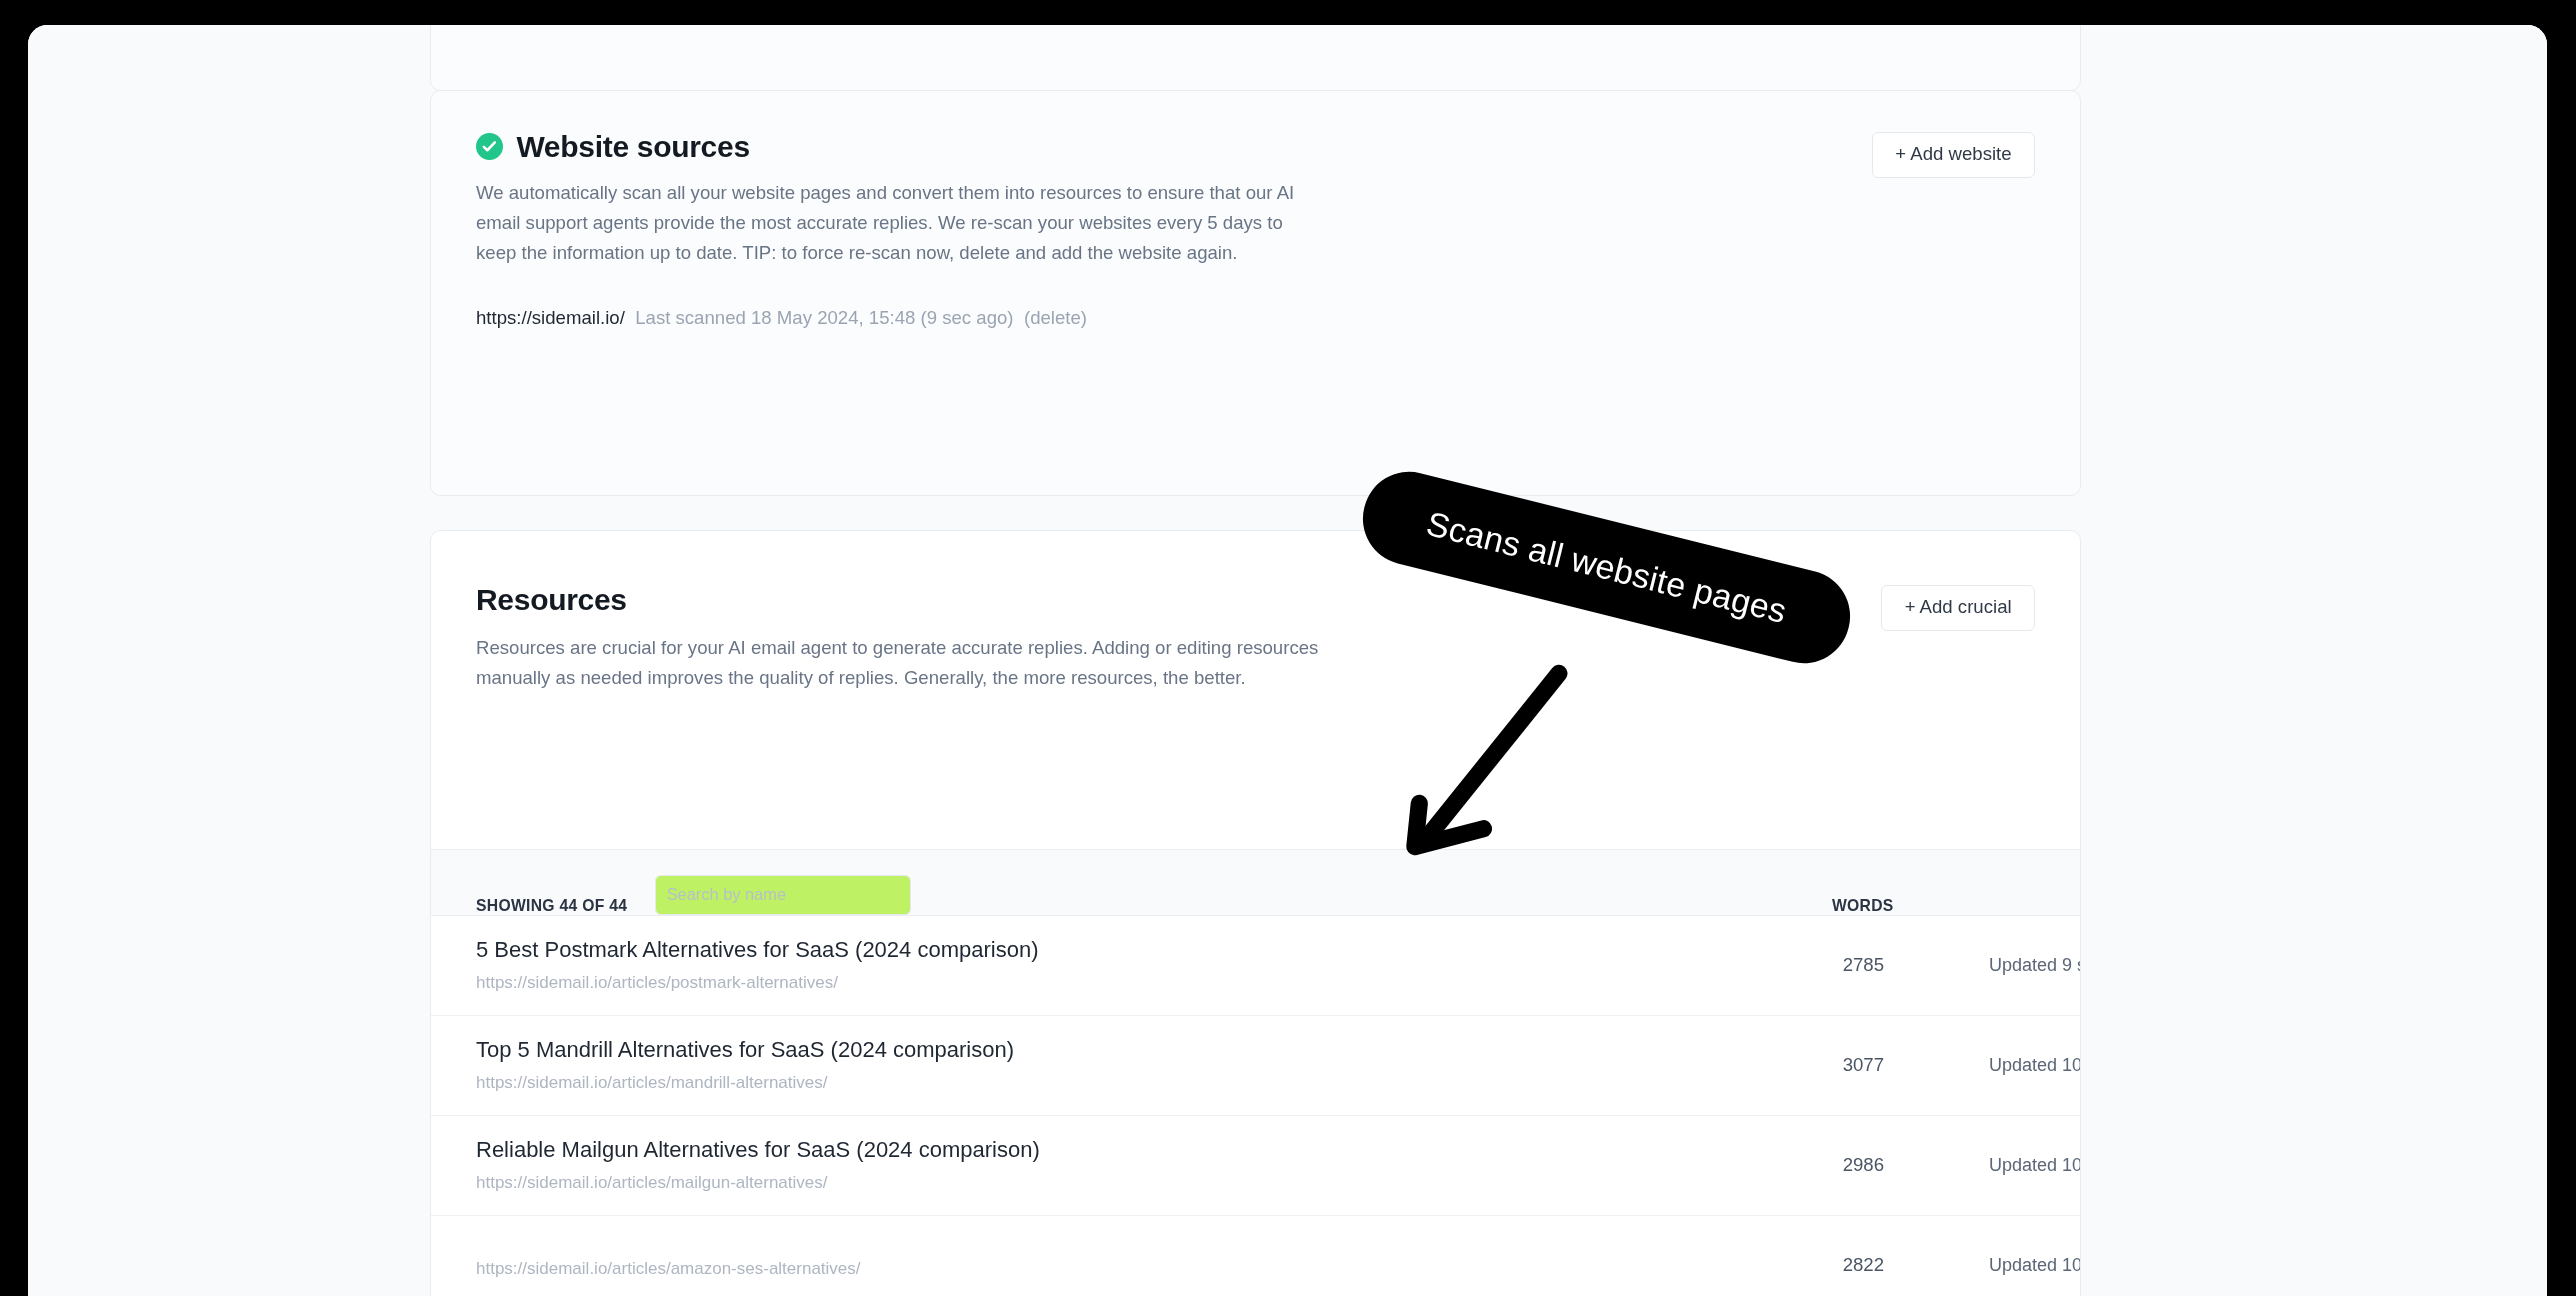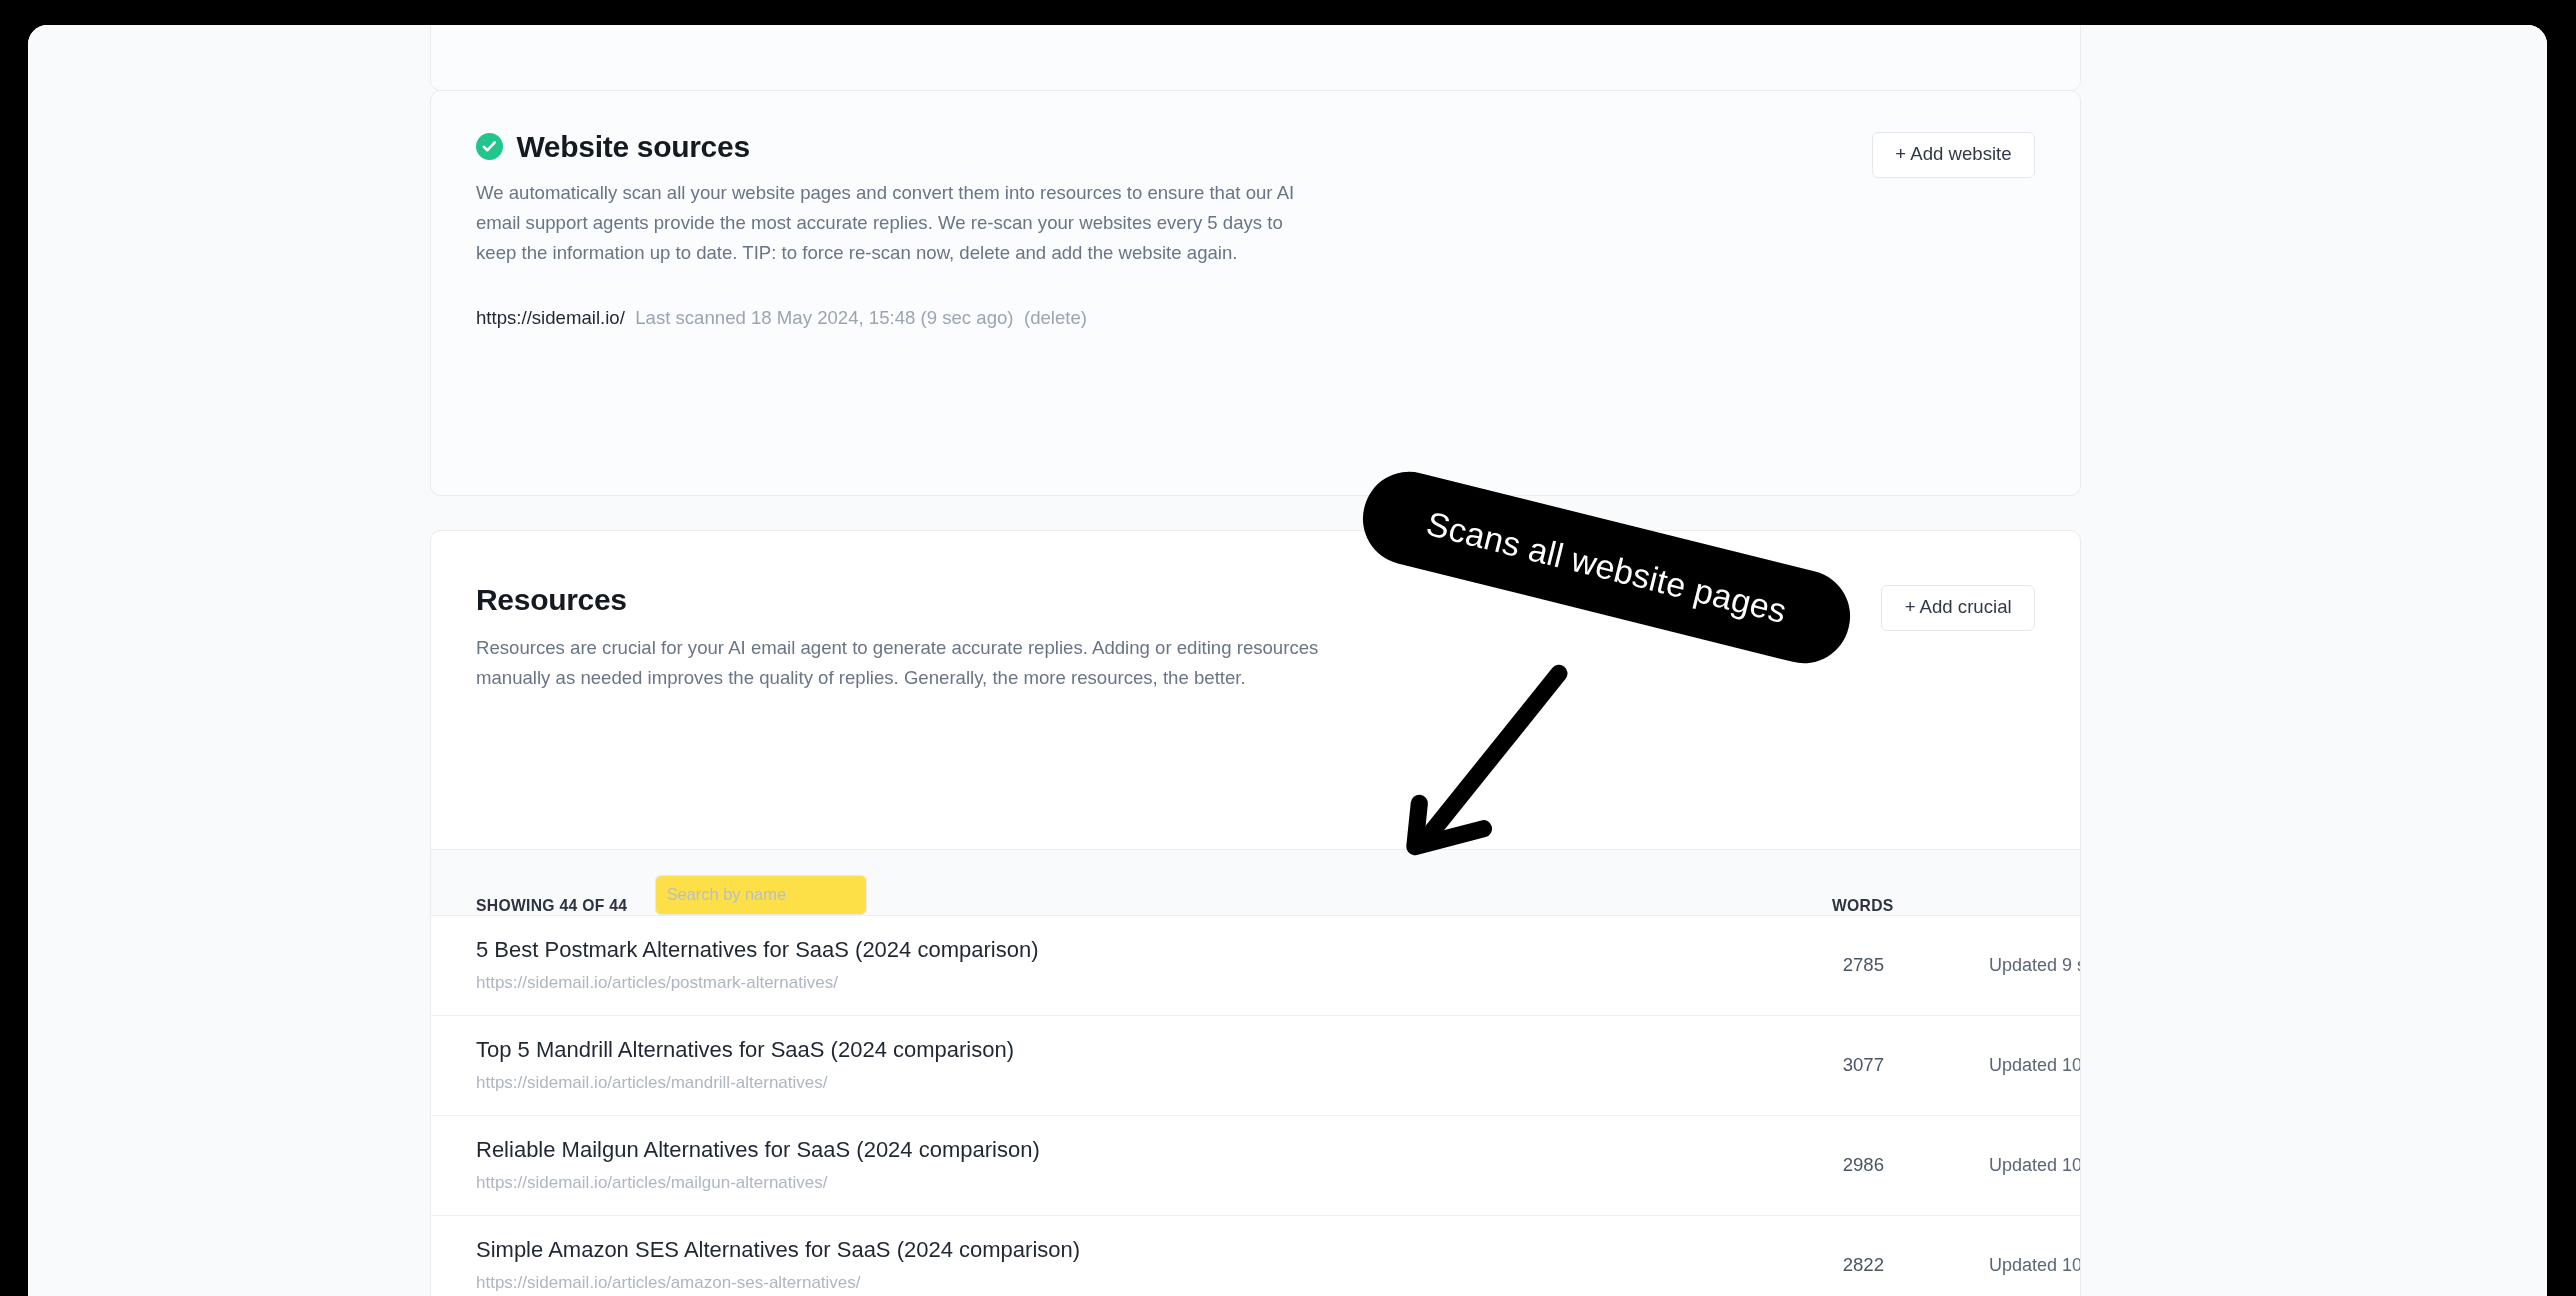--- a/index.html
+++ b/index.html
@@ -185,25 +185,25 @@
   }
   .showing-label {
     font-size: 15.7px;
     font-weight: 700;
     letter-spacing: 0.3px;
     color: #2b3442;
     white-space: nowrap;
   }
   .search-input {
     margin-left: 28px;
-    width: 212px;
+    width: 256px;
     height: 40px;
     border: 1.5px solid #e6eaee;
     border-radius: 6px;
-    background: #fde047;
+    background: #bef264;
     font-size: 16.4px;
     font-family: "Liberation Sans", sans-serif;
     color: #2b3442;
     padding: 0 10.4px;
   }
   .search-input::placeholder { color: #b7bfc9; }
 
   .words-label {
     position: absolute;
     left: 1401px;
@@ -371,21 +371,20 @@
               <div class="row-url">https://sidemail.io/articles/mailgun-alternatives/</div>
             </div>
             <div class="row-words">2986</div>
             <div class="row-updated">
               <span>Updated 10 sec ago</span>
             </div>
           </div>
 
           <div class="table-row">
             <div class="row-main">
-              <div class="row-title">Simple Amazon SES Alternatives for SaaS (2024 comparison)</div>
               <div class="row-url">https://sidemail.io/articles/amazon-ses-alternatives/</div>
             </div>
             <div class="row-words">2822</div>
             <div class="row-updated">
               <span>Updated 10 sec ago</span>
             </div>
           </div>
 
         </div>
       </div>

